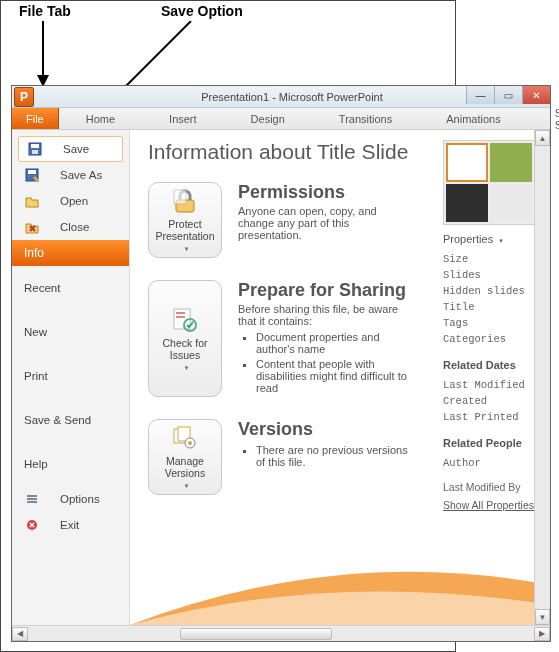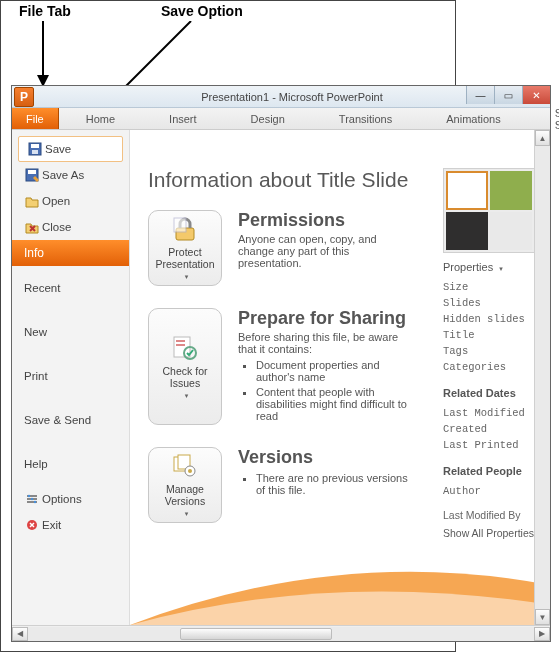--- a/index.html
+++ b/index.html
@@ -49,36 +49,36 @@
   margin-left:auto; width:18px; display:flex; align-items:center; justify-content:center;
   color:#2a5db0;
 }
 .body { display:flex; height: calc(100% - 22px - 22px - 16px); }
 .sidebar {
   width: 118px; background:#f3f3f3; border-right:1px solid #ddd;
   display:flex; flex-direction:column; font-size:11.5px; color:#444;
   padding-top:6px;
 }
 .side-item {
-  display:flex; align-items:center; gap:2px;
+  display:flex; align-items:center; gap:20px;
   padding:5px 8px 5px 12px; cursor:default;
 }
 .side-item .mini { width:16px; height:16px; display:flex; align-items:center; justify-content:center; }
 .side-item.highlight {
   border:1px solid #f2c083; background:#fff; margin:0 6px 0 6px; padding:4px 6px 4px 8px;
   border-radius:2px;
 }
 .side-text { padding:16px 12px; }
 .side-info {
   background: linear-gradient(#ff8e2b,#e26007); color:#fff;
   padding:6px 12px; font-size:12px;
 }
 .main {
   flex:1; padding:10px 12px 4px 18px; position:relative; overflow:hidden;
-  display:flex; gap:32px;margin-top:28px;
+  display:flex; gap:32px;
 }
 .main-left { flex:1; }
 .main-right { width:95px; font-size:10.5px; color:#666; }
 h1.info-title { font-size:21px; color:#585858; font-weight:normal; margin-bottom:18px; }
 .section { display:flex; gap:16px; margin-bottom:22px; }
 .bigbtn {
   width:74px; min-height:70px; border:1px solid #c8c8c8; border-radius:10px;
   background:linear-gradient(#fcfcfc,#ececec);
   display:flex; flex-direction:column; align-items:center; justify-content:center;
   font-size:10.5px; color:#444; padding:4px 2px; text-align:center; gap:3px;
@@ -92,21 +92,21 @@
   width:92px; height:85px; background:#ececec; border:1px solid #d0d0d0;
   display:grid; grid-template-columns:1fr 1fr; grid-template-rows:1fr 1fr; gap:2px; padding:2px;
   margin-bottom:8px;
 }
 .thumb { background:#fff; border:2px solid #d98b2e; }
 .thumb.t2 { background:#8fae4d; border:none; }
 .thumb.t3 { background:#2f2e2e; border:none; }
 .thumb.t4 { background:#e9e9e9; border:none; }
 .props-h { color:#555; font-size:11px; margin:6px 0; }
 .props-list div { padding:2px 0;font-family:Liberation Mono, monospace; }
-.link { color:#5a5a5a; }
+.link { color:#5a5a5a; text-decoration:underline; }
 .swoosh {
   position:absolute; left:0; right:0; bottom:0; height:70px; pointer-events:none;
 }
 .scroll-h {
   height:16px; background:#efefef; border-top:1px solid #d0d0d0;
   display:flex; align-items:center;
 }
 .sc-btn { width:16px; height:14px; background:linear-gradient(#fdfdfd,#e0e0e0); border:1px solid #bcbcbc; display:flex; align-items:center; justify-content:center; font-size:8px; color:#666; }
 .sc-track { flex:1; height:14px; background:#eaeaea; position:relative; }
 .sc-thumb { position:absolute; left:30%; width:30%; top:1px; bottom:1px; background:linear-gradient(#fdfdfd,#d6d6d6); border:1px solid #bcbcbc; border-radius:2px; }

